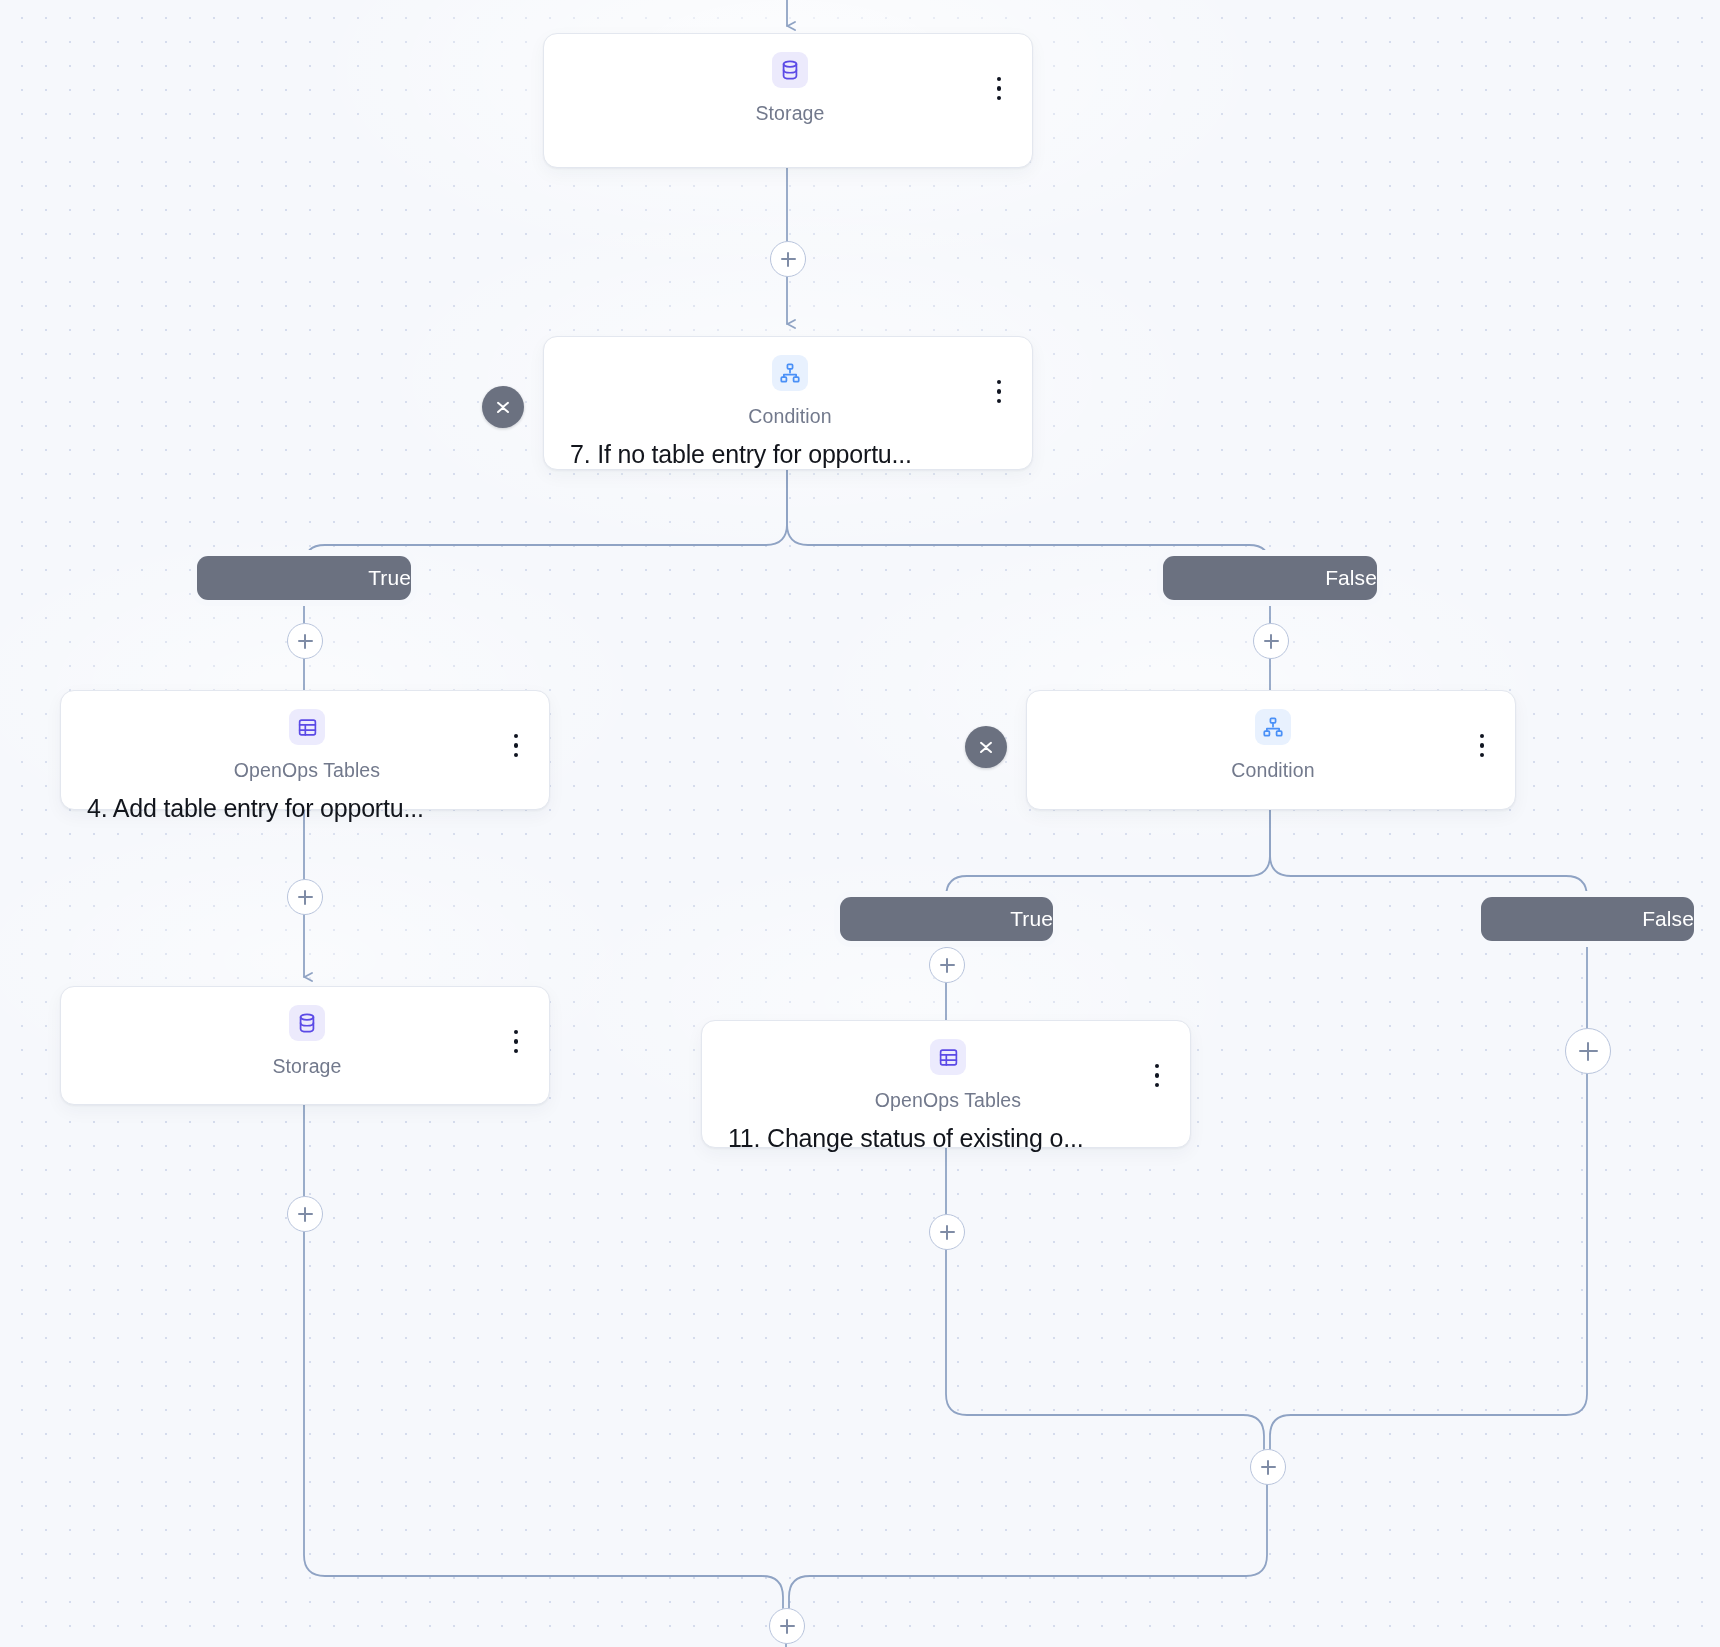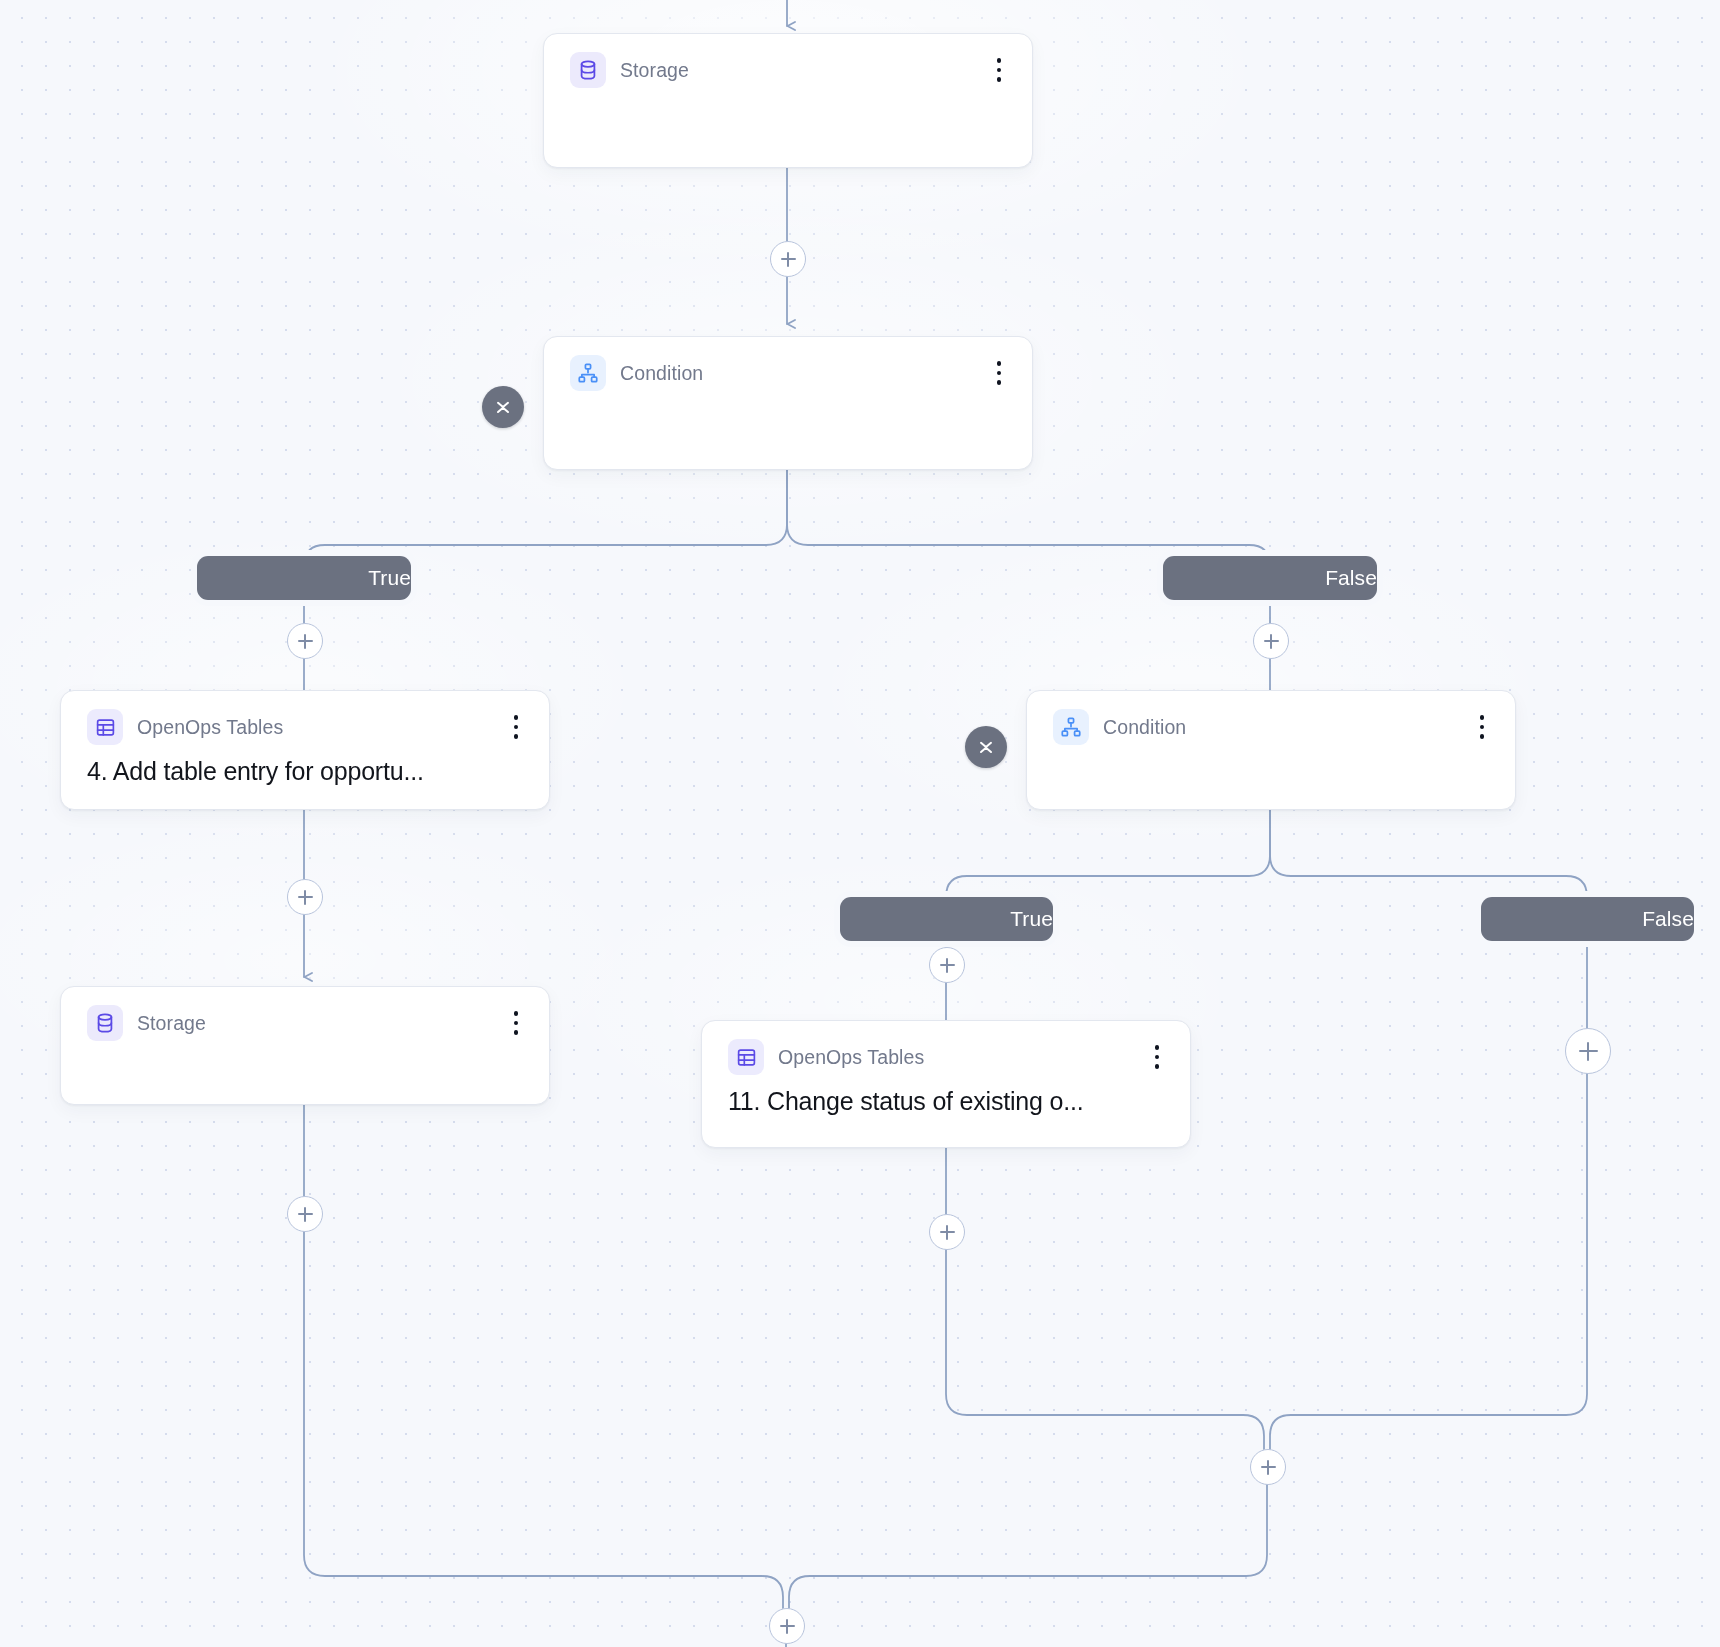--- a/index.html
+++ b/index.html
@@ -59,20 +59,21 @@
     border: 1.5px solid #e3e7ef;
     border-radius: 14px;
     box-shadow: 0 1px 2px rgba(30, 41, 59, .05), 0 6px 18px rgba(30, 41, 59, .045);
     padding: 18px 22px 20px 26px;
   }
   .node-head {
     display: flex;
     align-items: center;
     gap: 14px;
     position: relative;
+    flex-direction: column;
   }
   .badge {
     width: 36px;
     height: 36px;
     border-radius: 9px;
     display: flex;
     align-items: center;
     justify-content: center;
     flex: 0 0 auto;
   }
@@ -267,20 +268,21 @@
           <path d="M12 7.5v4M5.3 16.5v-2.6h13.4v2.6"></path>
         </svg>
       </span>
       <span class="piece-name">Condition</span>
       <span class="dots">
         <i></i>
           <i></i>
           <i></i>
       </span>
     </div>
+    <div class="node-title">7. If no table entry for opportu...</div>
   </div>
 
   <div class="branch-pill" style="left:197px; top:556px; width:214px;">
     <span>True</span>
   </div>
   <div class="branch-pill" style="left:1163px; top:556px; width:214px;">
     <span>False</span>
   </div>
 
   <div class="node" style="left:60px; top:690px; width:490px; height:120px;">

